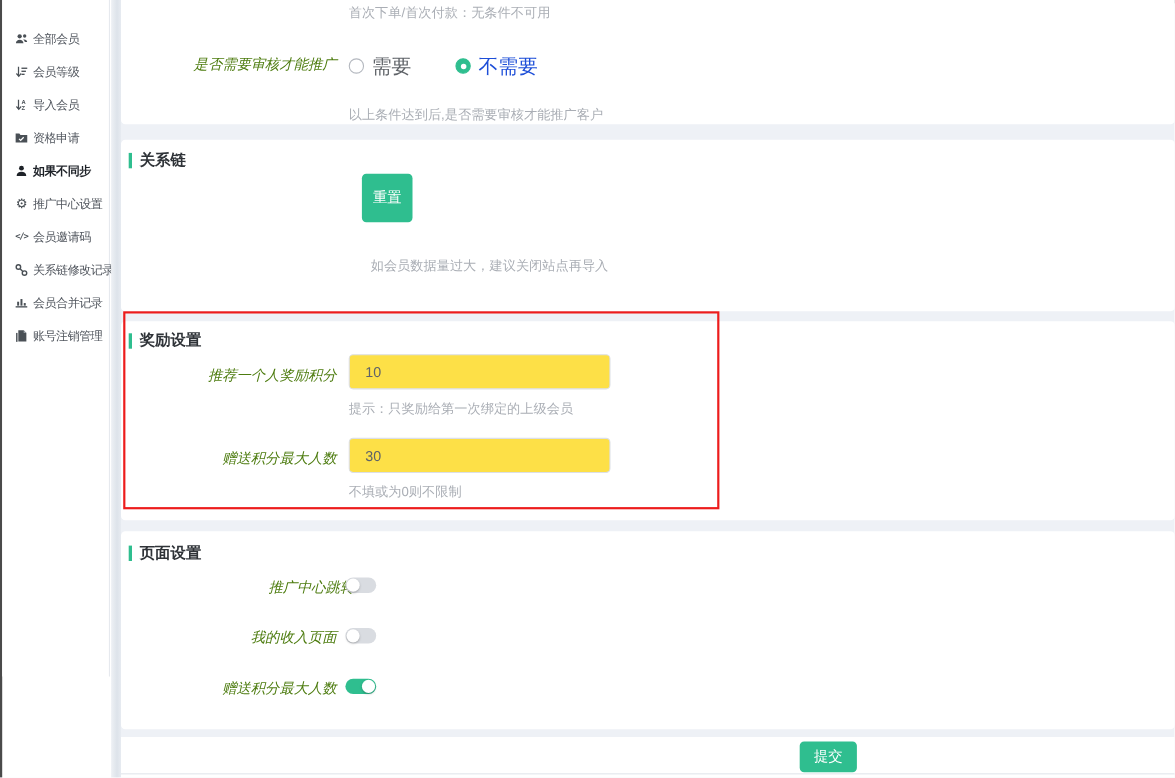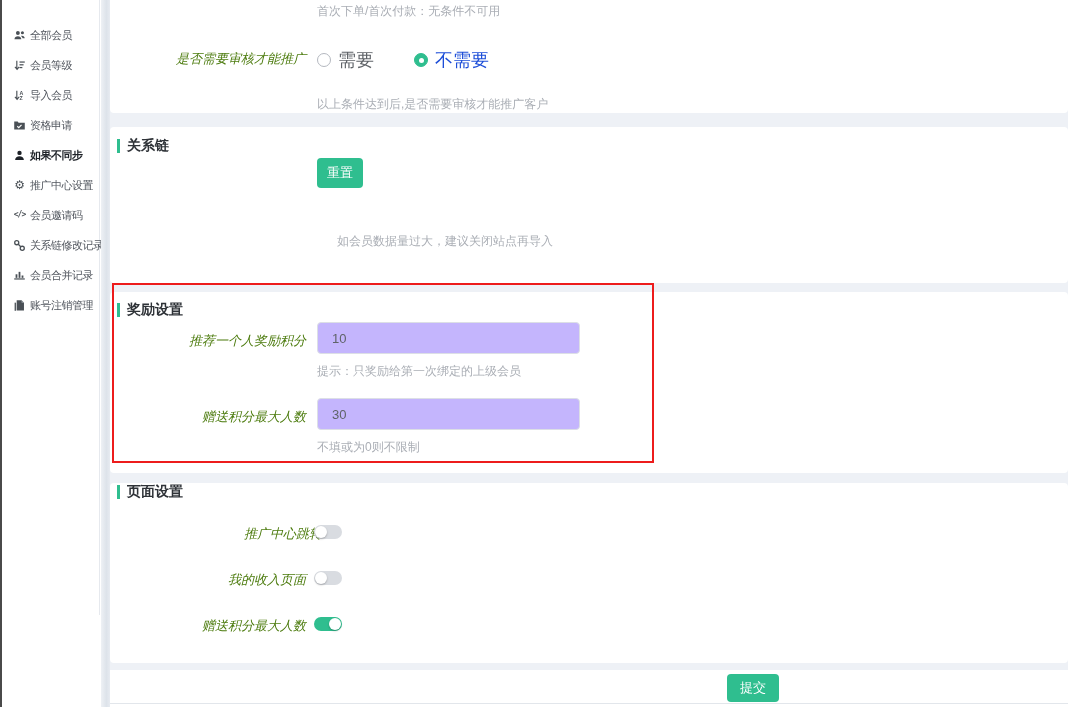--- a/index.html
+++ b/index.html
@@ -45,25 +45,25 @@
   .radio { width:14px; height:14px; border-radius:50%; border:1px solid #b4b8bf; background:#fff; display:inline-flex; align-items:center; justify-content:center; cursor:pointer; }
   .radio .dot { width:5px; height:5px; border-radius:50%; background:#fff; display:none; }
   .radio.checked { background:#2fbe8f; border-color:#2fbe8f; }
   .radio.checked .dot { display:block; }
   .radio-text { font-size:18px; color:#5f6368; margin-left:7px; }
   .radio-text.checked { color:#1d4ed8;text-align:center; }
   .opt-gap { width:40px; }
 
   
   .btn { background:#2fbe8f; color:#fff; border:none; border-radius:4px; font-size:13px; cursor:pointer; font-family:inherit; }
-  .btn-reset { position:absolute; left:207px; width:46px; height:30px; }
+  .btn-reset { position:absolute; left:219px; width:46px; height:44px; }
   .btn-submit { position:absolute; left:617px; top:4px; width:52px; height:28px; }
 
   
-  .text-input { position:absolute; left:207px; width:263px; height:32px; border:1px solid #dcdfe6; border-radius:4px; font-size:13px; color:#5f6368; padding:0 14px; outline:none; font-family:inherit; background:#c4b5fd; }
+  .text-input { position:absolute; left:207px; width:238px; height:32px; border:1px solid #dcdfe6; border-radius:4px; font-size:13px; color:#5f6368; padding:0 14px; outline:none; font-family:inherit; background:#fde047; }
 
   
   .toggle { position:absolute; left:204px; width:28px; height:14px; border-radius:8px; background:#d9dce1; cursor:pointer; }
   .toggle .knob { position:absolute; left:1px; top:1px; width:12px; height:12px; border-radius:50%; background:#fff; box-shadow:0 1px 2px rgba(0,0,0,.25); }
   .toggle.on { background:#2fbe8f; }
   .toggle.on .knob { left:15px; }
 
   
   .red-box { position:absolute; left:112px; top:283px; width:542px; height:180px; border:2px solid #ed1c1c; pointer-events:none; z-index:50; }
 </style>
@@ -208,21 +208,21 @@
       </div>
       <div class="flabel" style="top:40px;">推荐一个人奖励积分</div>
       <input class="text-input" style="top: 30px;" value="10">
       <div class="hint" style="top:71px;">提示：只奖励给第一次绑定的上级会员</div>
       <div class="flabel" style="top:116px;">赠送积分最大人数</div>
       <input class="text-input" style="top: 106px;" value="30">
       <div class="hint" style="top:147px;">不填或为0则不限制</div>
     </div>
 
     <div class="sec sec4">
-      <div class="sec-header" style="left:7px;top:0;">
+      <div class="sec-header" style="left:7px;top:11px;">
         <span class="bar"></span>
         <span class="t">页面设置</span>
       </div>
       <div class="flabel" style="top:42px;margin-left:16px;">推广中心跳转</div>
       <span class="toggle" style="top:42px;">
           <span class="knob"></span>
         </span>
       <div class="flabel" style="top:88px;">我的收入页面</div>
       <span class="toggle" style="top:88px;">
           <span class="knob"></span>

